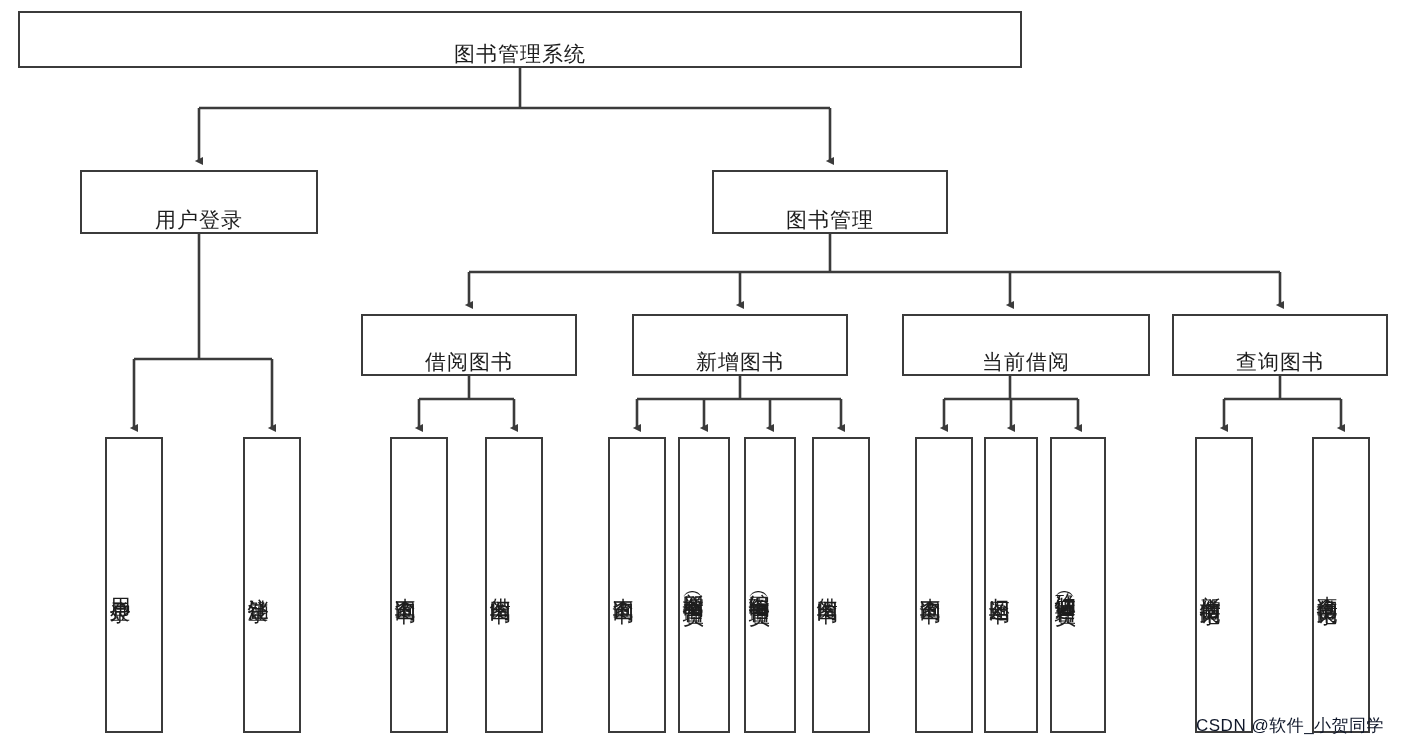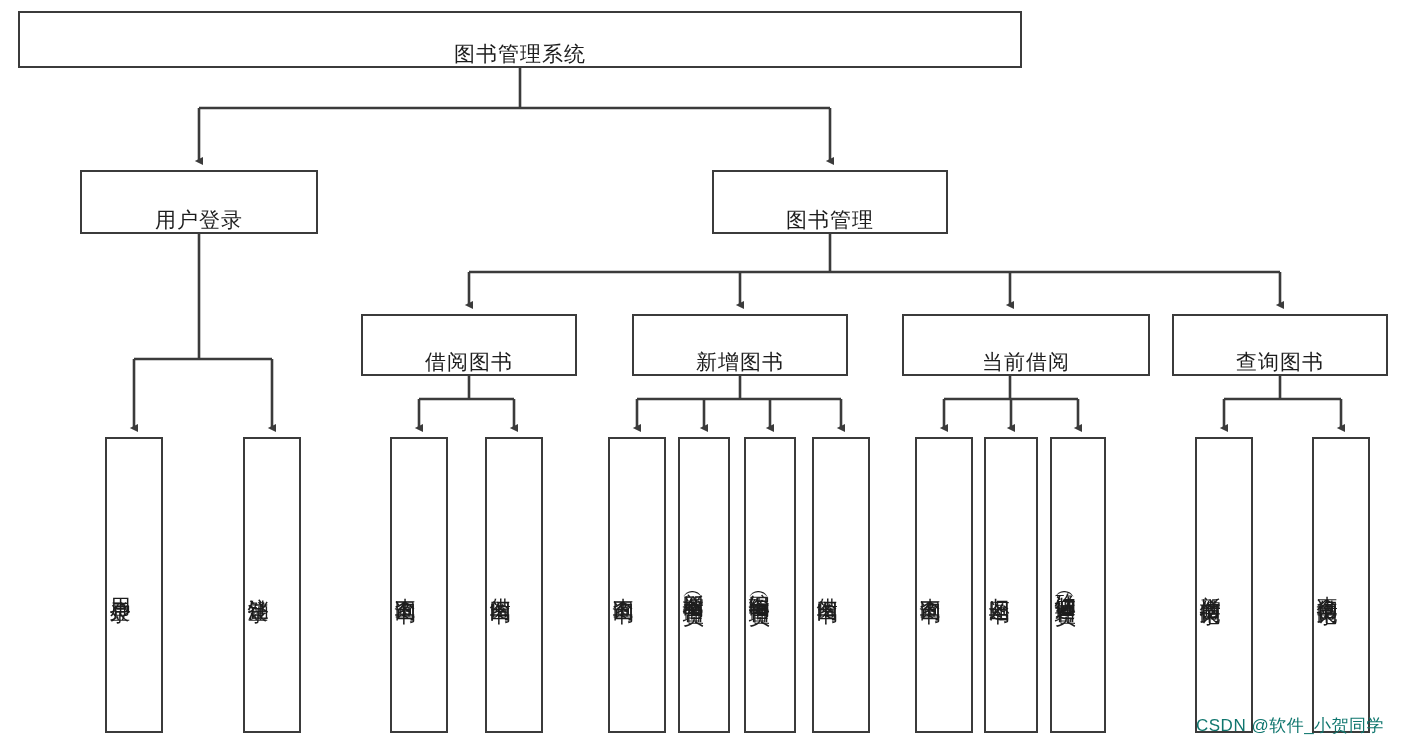--- a/index.html
+++ b/index.html
@@ -51,21 +51,21 @@
     padding: 6px 0;
   }
   .node.vert .vlabel {
     writing-mode: vertical-rl;
     text-orientation: upright;
     white-space: nowrap;
   }
   .watermark {
     position: absolute;
     font-size: 17px;
-    color: #0f766e;
+    color: #0f172a;
     white-space: nowrap;
     letter-spacing: 0.5px;
   }
 </style>
 </head>
 <body>
 
 <div id="canvas">
   <svg id="edges" viewBox="0 0 1405 747">
     <defs>

